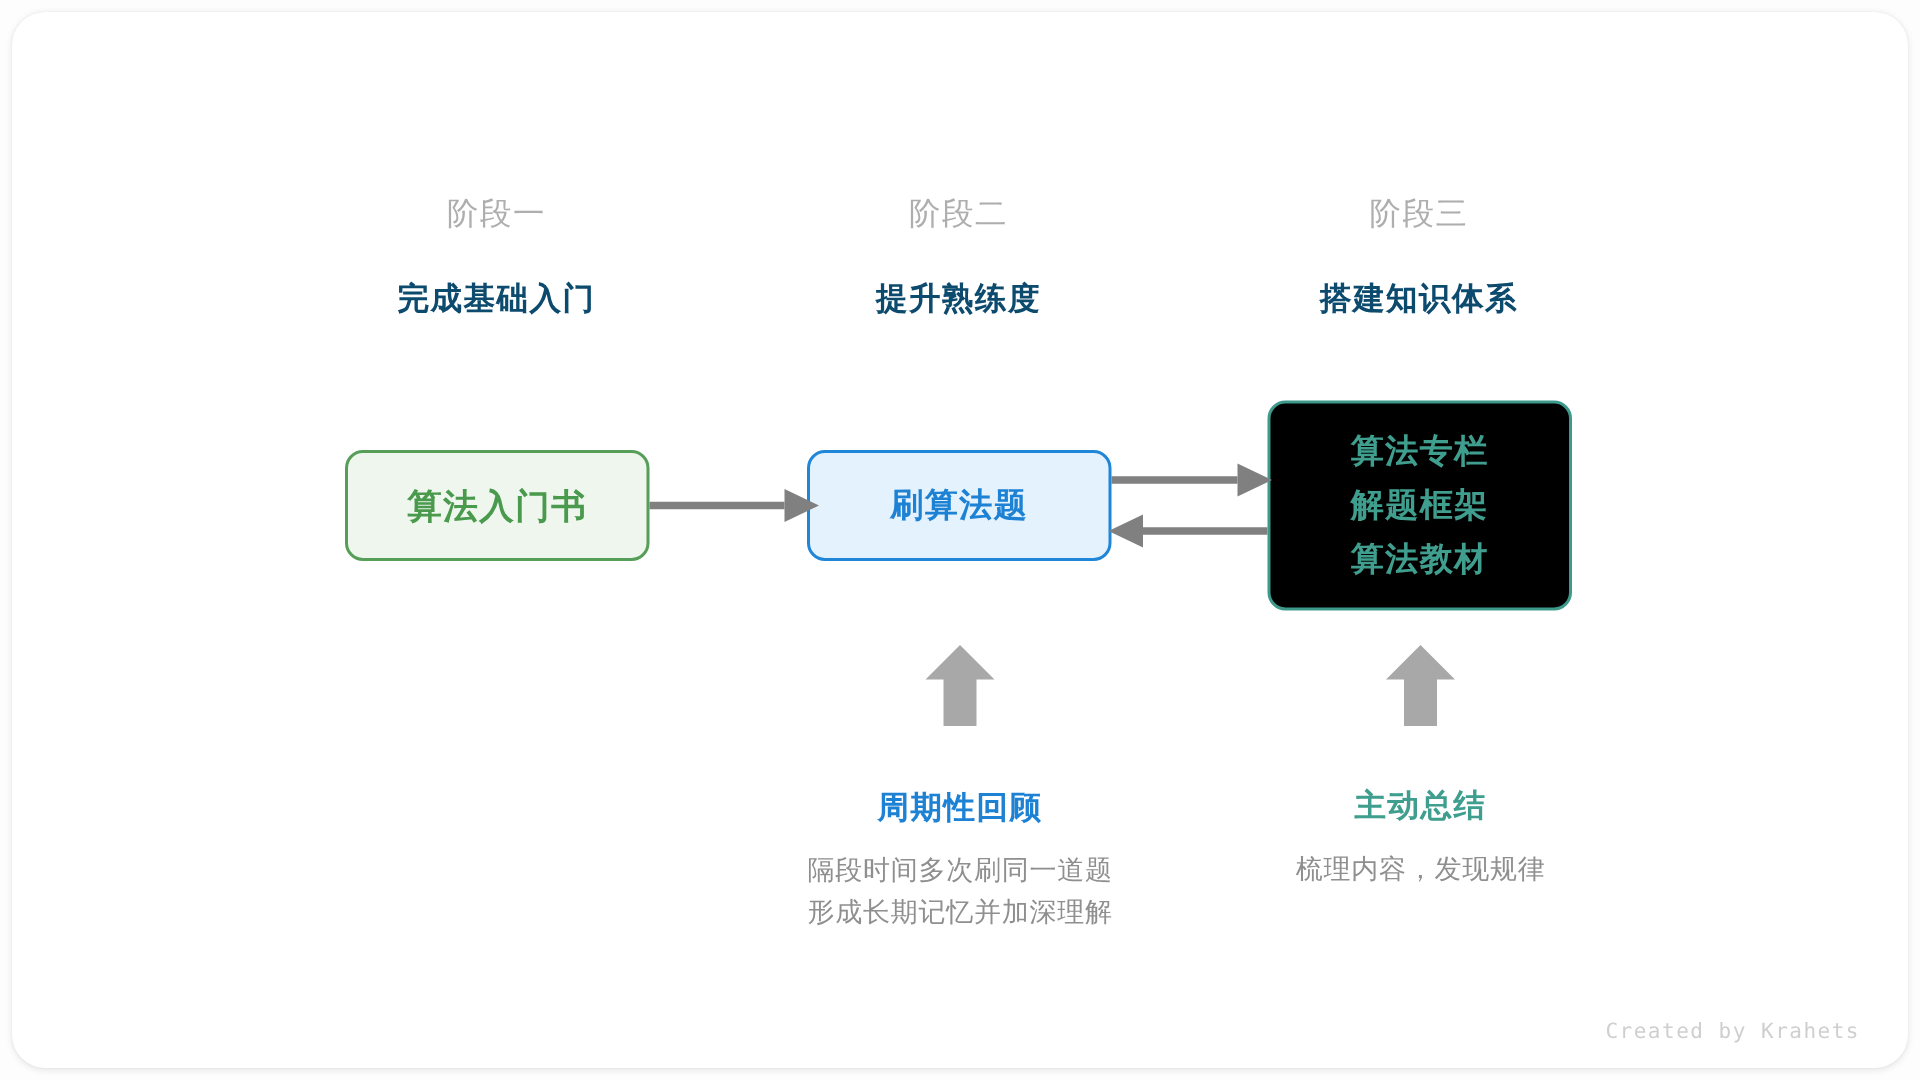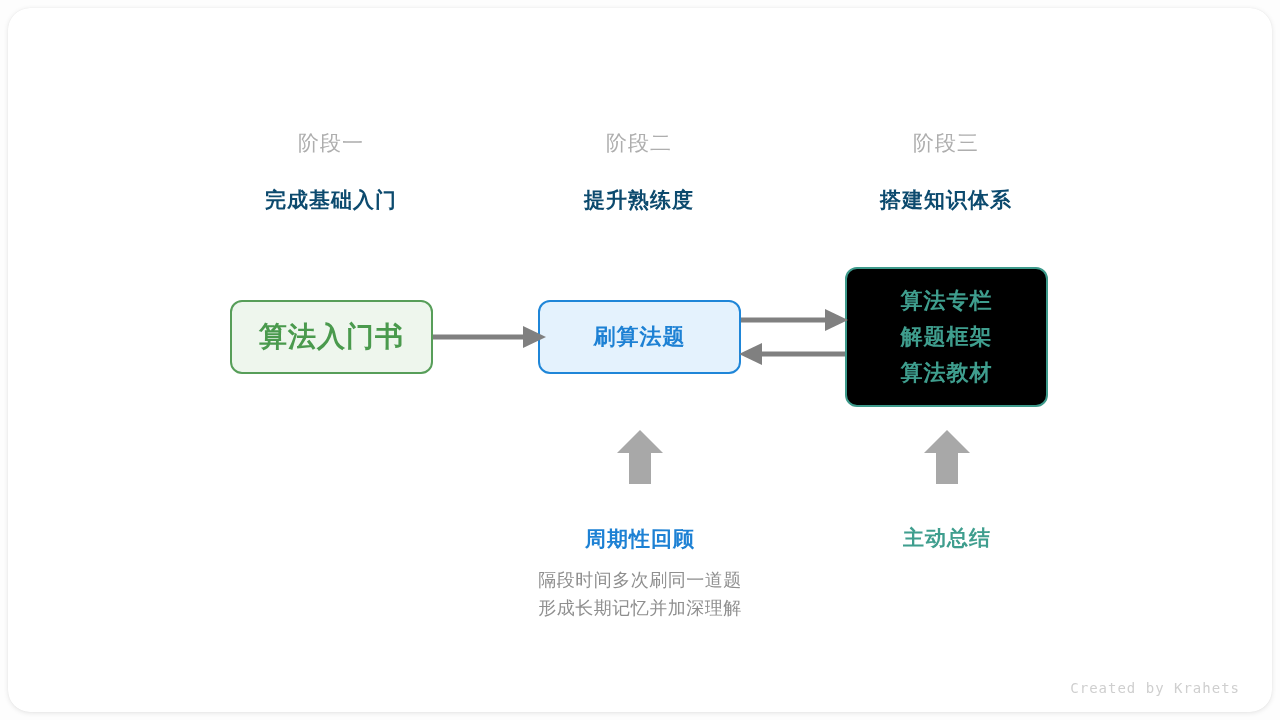--- a/index.html
+++ b/index.html
@@ -63,21 +63,21 @@
     font-weight: bold;
     letter-spacing: 1px;
   }
   .node .line { line-height: 36px; white-space: nowrap; }
 
   #node-book {
     left: 230px; top: 300px; width: 203px; height: 74px;
     background: #eef6ed;
     border: 2px solid #579e59;
     color: #4a9a4d;
-    font-size: 28px;
+    font-size: 23px;
   }
   #node-practice {
     left: 538px; top: 300px; width: 203px; height: 74px;
     background: #e4f2fd;
     border: 2px solid #1f86d8;
     color: #1d81d4;
     font-size: 22px;
   }
   #node-system {
     left: 845px; top: 267px; width: 203px; height: 140px;
@@ -191,16 +191,17 @@
   </svg>
 
   <div class="note" id="note-review" style="left:460px; top:524px;">
     <div class="note-title blue">周期性回顾</div>
     <div class="note-desc">隔段时间多次刷同一道题</div>
     <div class="note-desc" style="margin-top:0;">形成长期记忆并加深理解</div>
   </div>
 
   <div class="note" id="note-summary" style="left:767px; top:508px;">
     <div class="note-title teal">主动总结</div>
+    <div class="note-desc">梳理内容，发现规律</div>
   </div>
 
   <div id="footer">Created by Krahets</div>
 </div>
 
 </body></html>

